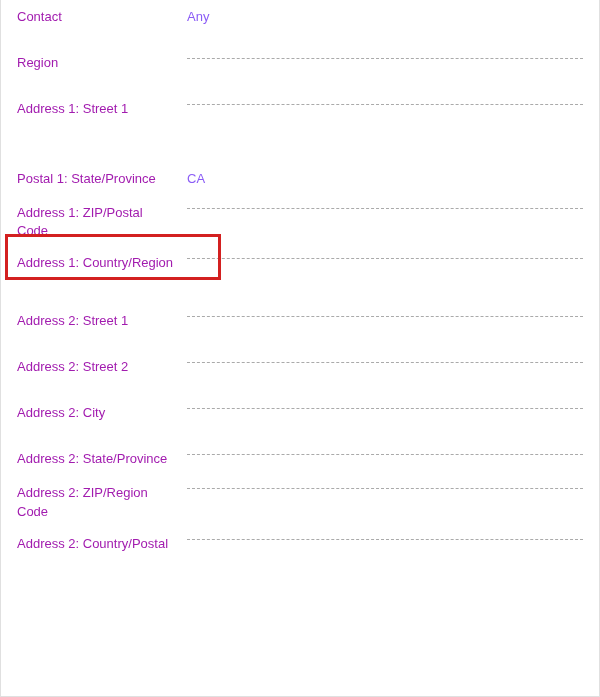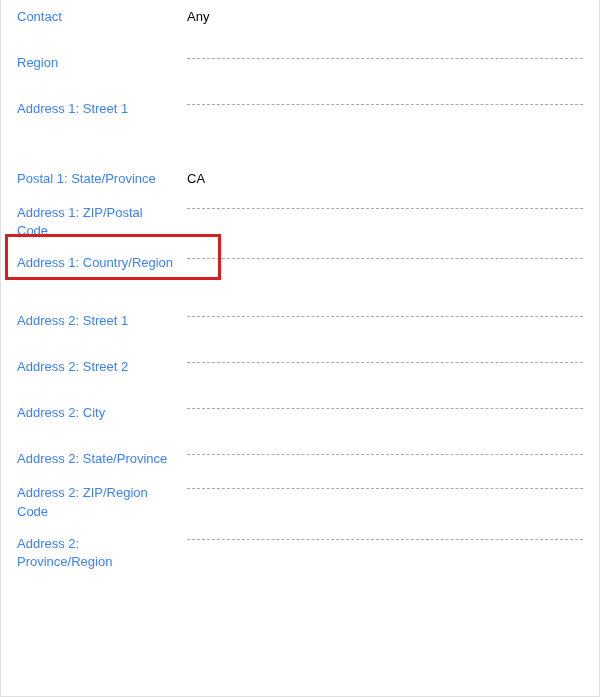--- a/index.html
+++ b/index.html
@@ -29,42 +29,42 @@
       min-height: 34px;
     }
     .form-row.spacer {
       min-height: 0;
       height: 12px;
       padding: 0;
     }
     .form-label {
       width: 170px;
       flex-shrink: 0;
-      color: #3b82f6;
+      color: #a21caf;
       line-height: 1.4;
       padding-top: 2px;
       padding-right: 10px;
     }
     .form-value {
       flex: 1;
       color: #666;
       line-height: 1.4;
       padding-top: 2px;
       min-height: 18px;
       position: relative;
     }
     .form-value.empty {
       border-bottom: 1px dashed #aaa;
       margin-top: 6px;
       height: 1px;
       min-height: 0;
       padding: 0;
     }
     .form-value.has-text {
-      color: #000000;
+      color: #8b5cf6;
     }
     .highlight-box {
       position: absolute;
       border: 3px solid #d32020;
       pointer-events: none;
       z-index: 10;
     }
   </style>
 </head>
 <body>
@@ -141,19 +141,19 @@
     <div class="form-label">Address 2: State/Province</div>
     <div class="form-value empty"></div>
   </div>
 
   <div class="form-row">
     <div class="form-label">Address 2: ZIP/Region Code</div>
     <div class="form-value empty"></div>
   </div>
 
   <div class="form-row">
-    <div class="form-label">Address 2: Province/Region</div>
+    <div class="form-label">Address 2: Country/Postal</div>
     <div class="form-value empty"></div>
   </div>
 
 </div>
 
 <div class="highlight-box" style="top:234px;left:4px;width:216px;height:46px;"></div>
 
 </body></html>

